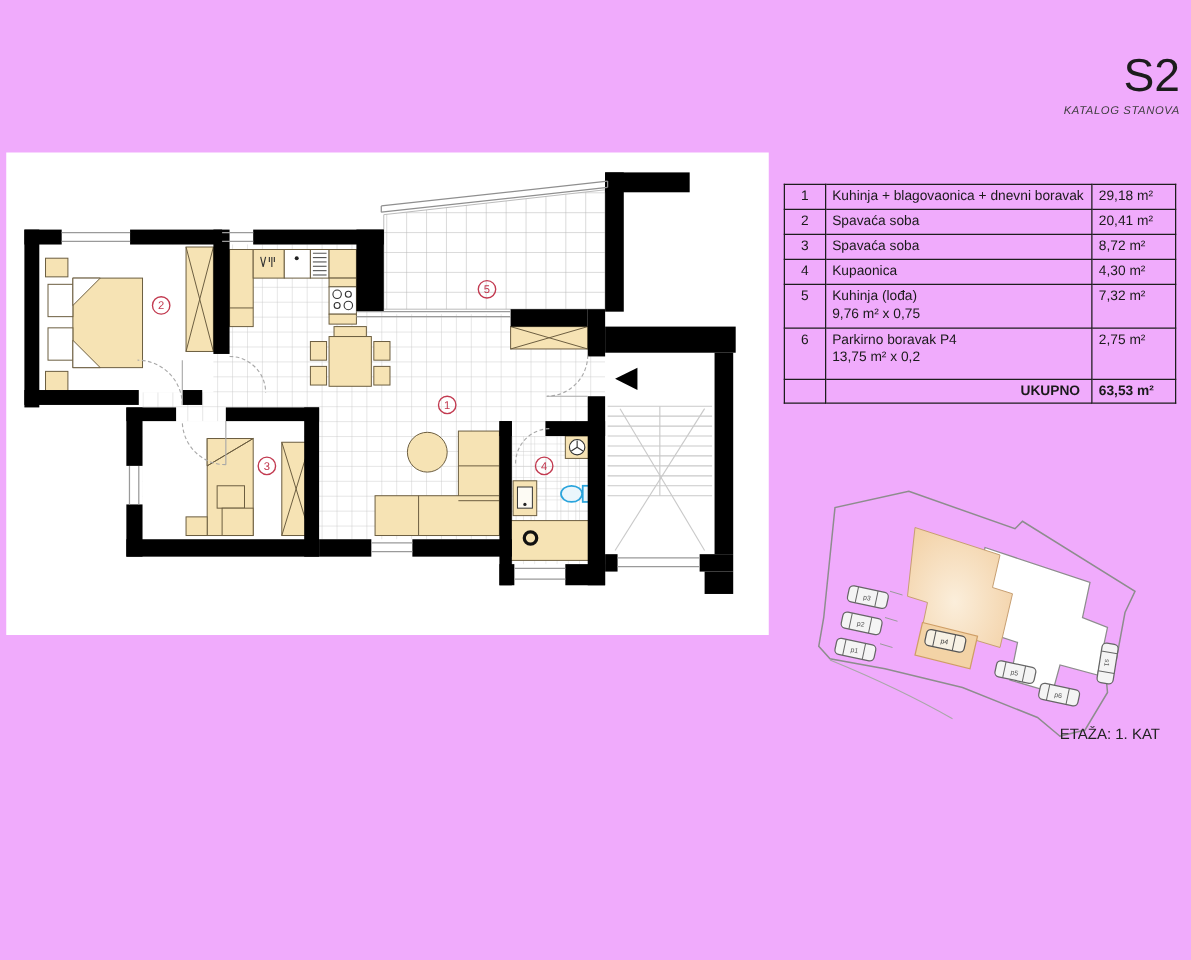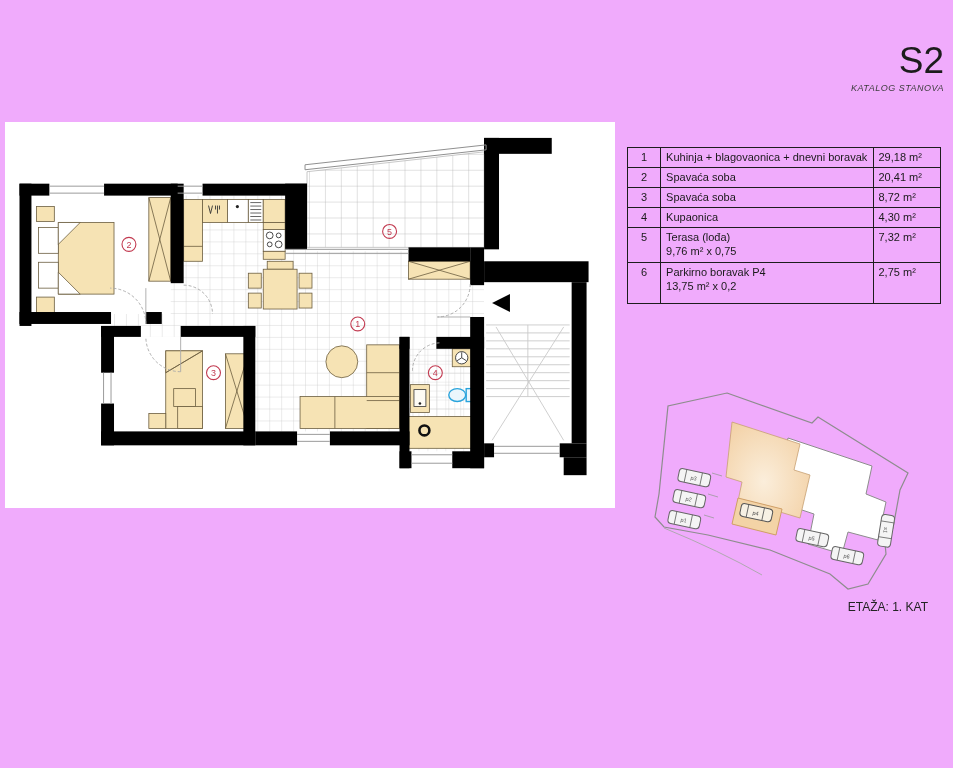--- a/index.html
+++ b/index.html
@@ -12,21 +12,21 @@
   .hdr .subtitle{font-size:9px;color:#3c3c3c;letter-spacing:.5px;margin-top:3px;font-style:italic;}
   table.areas{position:absolute;left:627px;top:147px;width:314px;border-collapse:collapse;}
   table.areas td{border:1px solid #1d1d1d;font-size:11px;line-height:14px;
         padding:2px 5px;vertical-align:top;}
   td.cnum{width:24px;text-align:center;}
   td.cname{width:218px;}
   td.carea{width:60px;}
   tr.h1{height:20px;} tr.h2{height:35px;} tr.h3{height:41px;} tr.h4{height:19px;}
   tr.total td{font-weight:bold;}
   tr.total td.cname{text-align:right;padding-right:9px;}
-  .floor-label{position:absolute;top:600px;right:25px;font-size:12px;color:#232323;padding-left:24px;}
+  .floor-label{position:absolute;top:580px;right:25px;font-size:12px;color:#232323;padding-left:24px;}
   .siteplan{position:absolute;left:650px;top:378px;}
 </style>
 </head>
 <body>
 
 <div class="page">
 
   <div class="hdr">
     <div class="title">S2</div>
     <div class="subtitle">KATALOG STANOVA</div>
@@ -298,32 +298,37 @@
       <tr class="h1">
         <td class="cnum">4</td>
         <td class="cname">
             <div>Kupaonica</div>
           </td>
         <td class="carea">4,30 m²</td>
       </tr>
       <tr class="h2">
         <td class="cnum">5</td>
         <td class="cname">
-          <div>Terasa (lođa)</div>
+          <div>Kuhinja (lođa)</div>
           <div>9,76 m² x 0,75</div>
         </td>
         <td class="carea">7,32 m²</td>
       </tr>
       <tr class="h3">
         <td class="cnum">6</td>
         <td class="cname">
           <div>Parkirno boravak P4</div>
           <div>13,75 m² x 0,2</div>
         </td>
         <td class="carea">2,75 m²</td>
+      </tr>
+      <tr class="h4 total">
+        <td class="cnum"></td>
+        <td class="cname">UKUPNO</td>
+        <td class="carea">63,53 m²</td>
       </tr>
     </tbody>
   </table>
 
   <div class="siteplan">
   <svg width="300" height="225" viewBox="0 0 300 225">
     <defs>
       <radialGradient id="aptglow" cx="45%" cy="55%" r="70%">
         <stop offset="0%" stop-color="#fbeedb"></stop>
         <stop offset="100%" stop-color="#f2cfa2"></stop>

